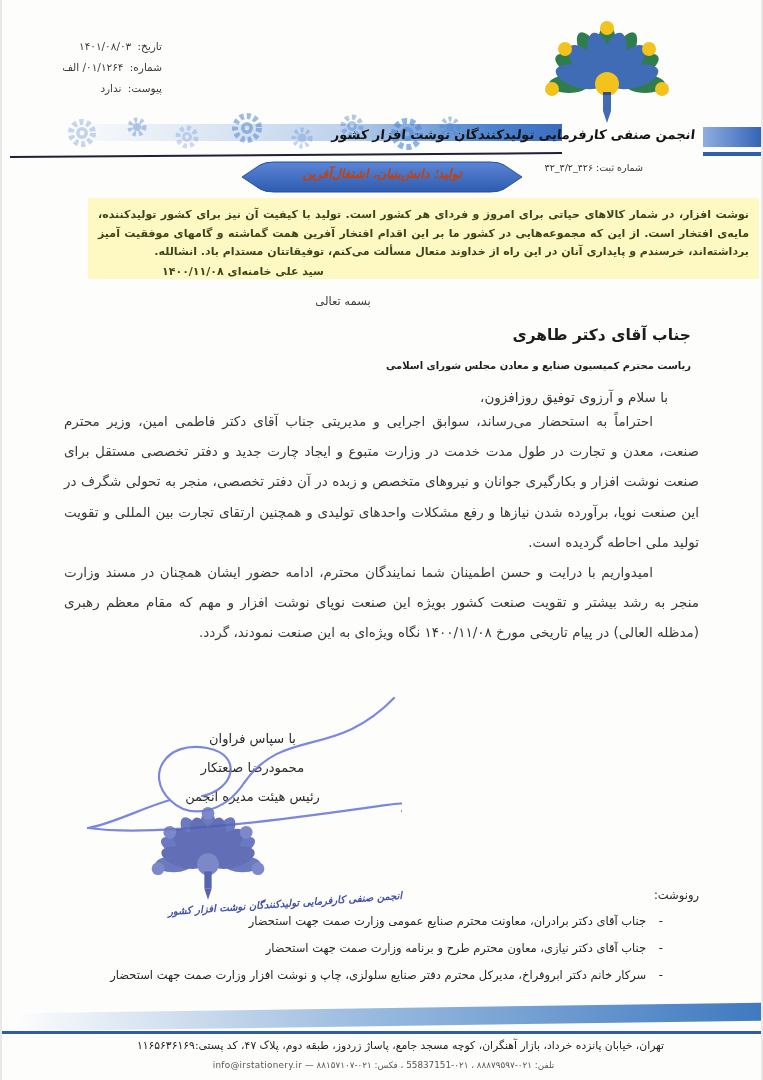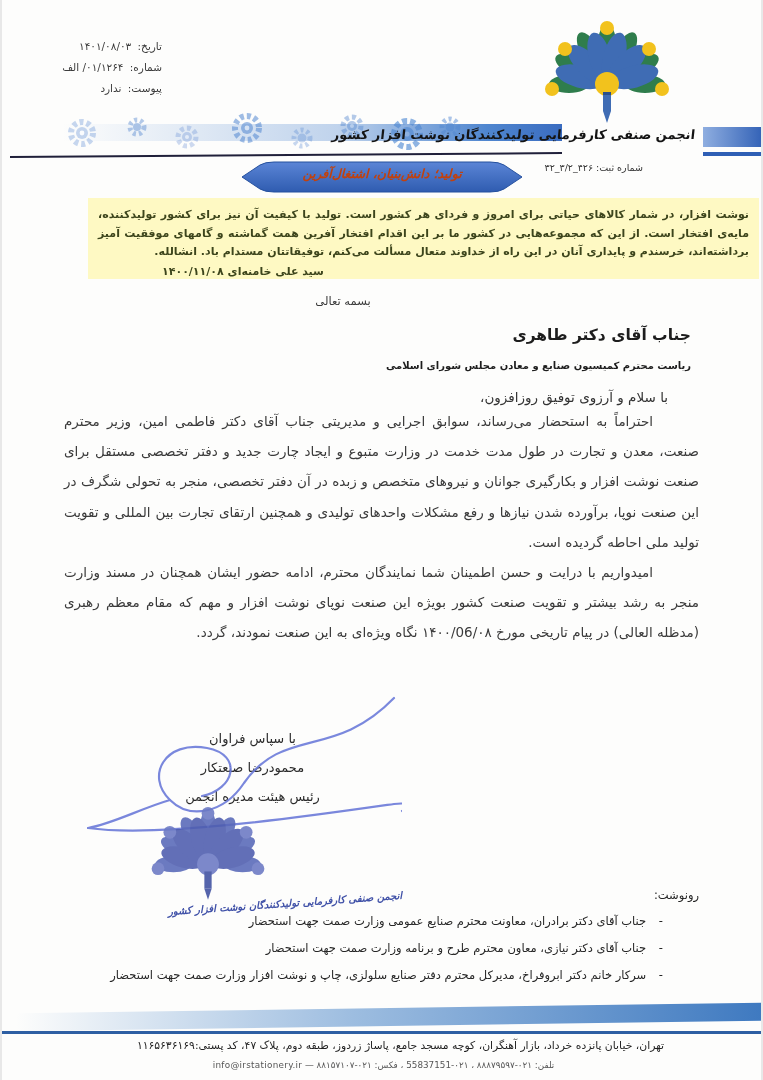--- a/index.html
+++ b/index.html
@@ -198,21 +198,21 @@
 
   <div class="basmala">بسمه تعالی</div>
   <div class="recipient">
     <div class="r-name">جناب آقای دکتر طاهری</div>
     <div class="r-title">ریاست محترم کمیسیون صنایع و معادن مجلس شورای اسلامی</div>
     <div class="r-salut">با سلام و آرزوی توفیق روزافزون،</div>
   </div>
 
   <div class="body-text">
     <p>احتراماً به استحضار می‌رساند، سوابق اجرایی و مدیریتی جناب آقای دکتر فاطمی امین، وزیر محترم صنعت، معدن و تجارت در طول مدت خدمت در وزارت متبوع و ایجاد چارت جدید و دفتر تخصصی مستقل برای صنعت نوشت افزار و بکارگیری جوانان و نیروهای متخصص و زبده در آن دفتر تخصصی، منجر به تحولی شگرف در این صنعت نوپا، برآورده شدن نیازها و رفع مشکلات واحدهای تولیدی و همچنین ارتقای تجارت بین المللی و تقویت تولید ملی احاطه گردیده است.</p>
-    <p>امیدواریم با درایت و حسن اطمینان شما نمایندگان محترم، ادامه حضور ایشان همچنان در مسند وزارت منجر به رشد بیشتر و تقویت صنعت کشور بویژه این صنعت نوپای نوشت افزار و مهم که مقام معظم رهبری (مدظله العالی) در پیام تاریخی مورخ ۱۴۰۰/06/۰۸ نگاه ویژه‌ای به این صنعت نمودند، گردد.</p>
+    <p>امیدواریم با درایت و حسن اطمینان شما نمایندگان محترم، ادامه حضور ایشان همچنان در مسند وزارت منجر به رشد بیشتر و تقویت صنعت کشور بویژه این صنعت نوپای نوشت افزار و مهم که مقام معظم رهبری (مدظله العالی) در پیام تاریخی مورخ ۱۴۰۰/۱۱/۰۸ نگاه ویژه‌ای به این صنعت نمودند، گردد.</p>
   </div>
 
   <div class="sigblock">
     <div>با سپاس فراوان</div>
     <div>محمودرضا صنعتکار</div>
     <div>رئیس هیئت مدیره انجمن</div>
   </div>
   <svg class="sig-svg" width="330" height="150" viewBox="0 0 330 150">
     <g fill="none" stroke="#6c7bd9" stroke-width="2.2" stroke-linecap="round" opacity="0.9">
       <path d="M322 10 C 262 72, 212 38, 172 95 C 152 125, 118 132, 98 112 C 73 88, 93 52, 135 60 C 172 67, 162 102, 130 108"></path>

